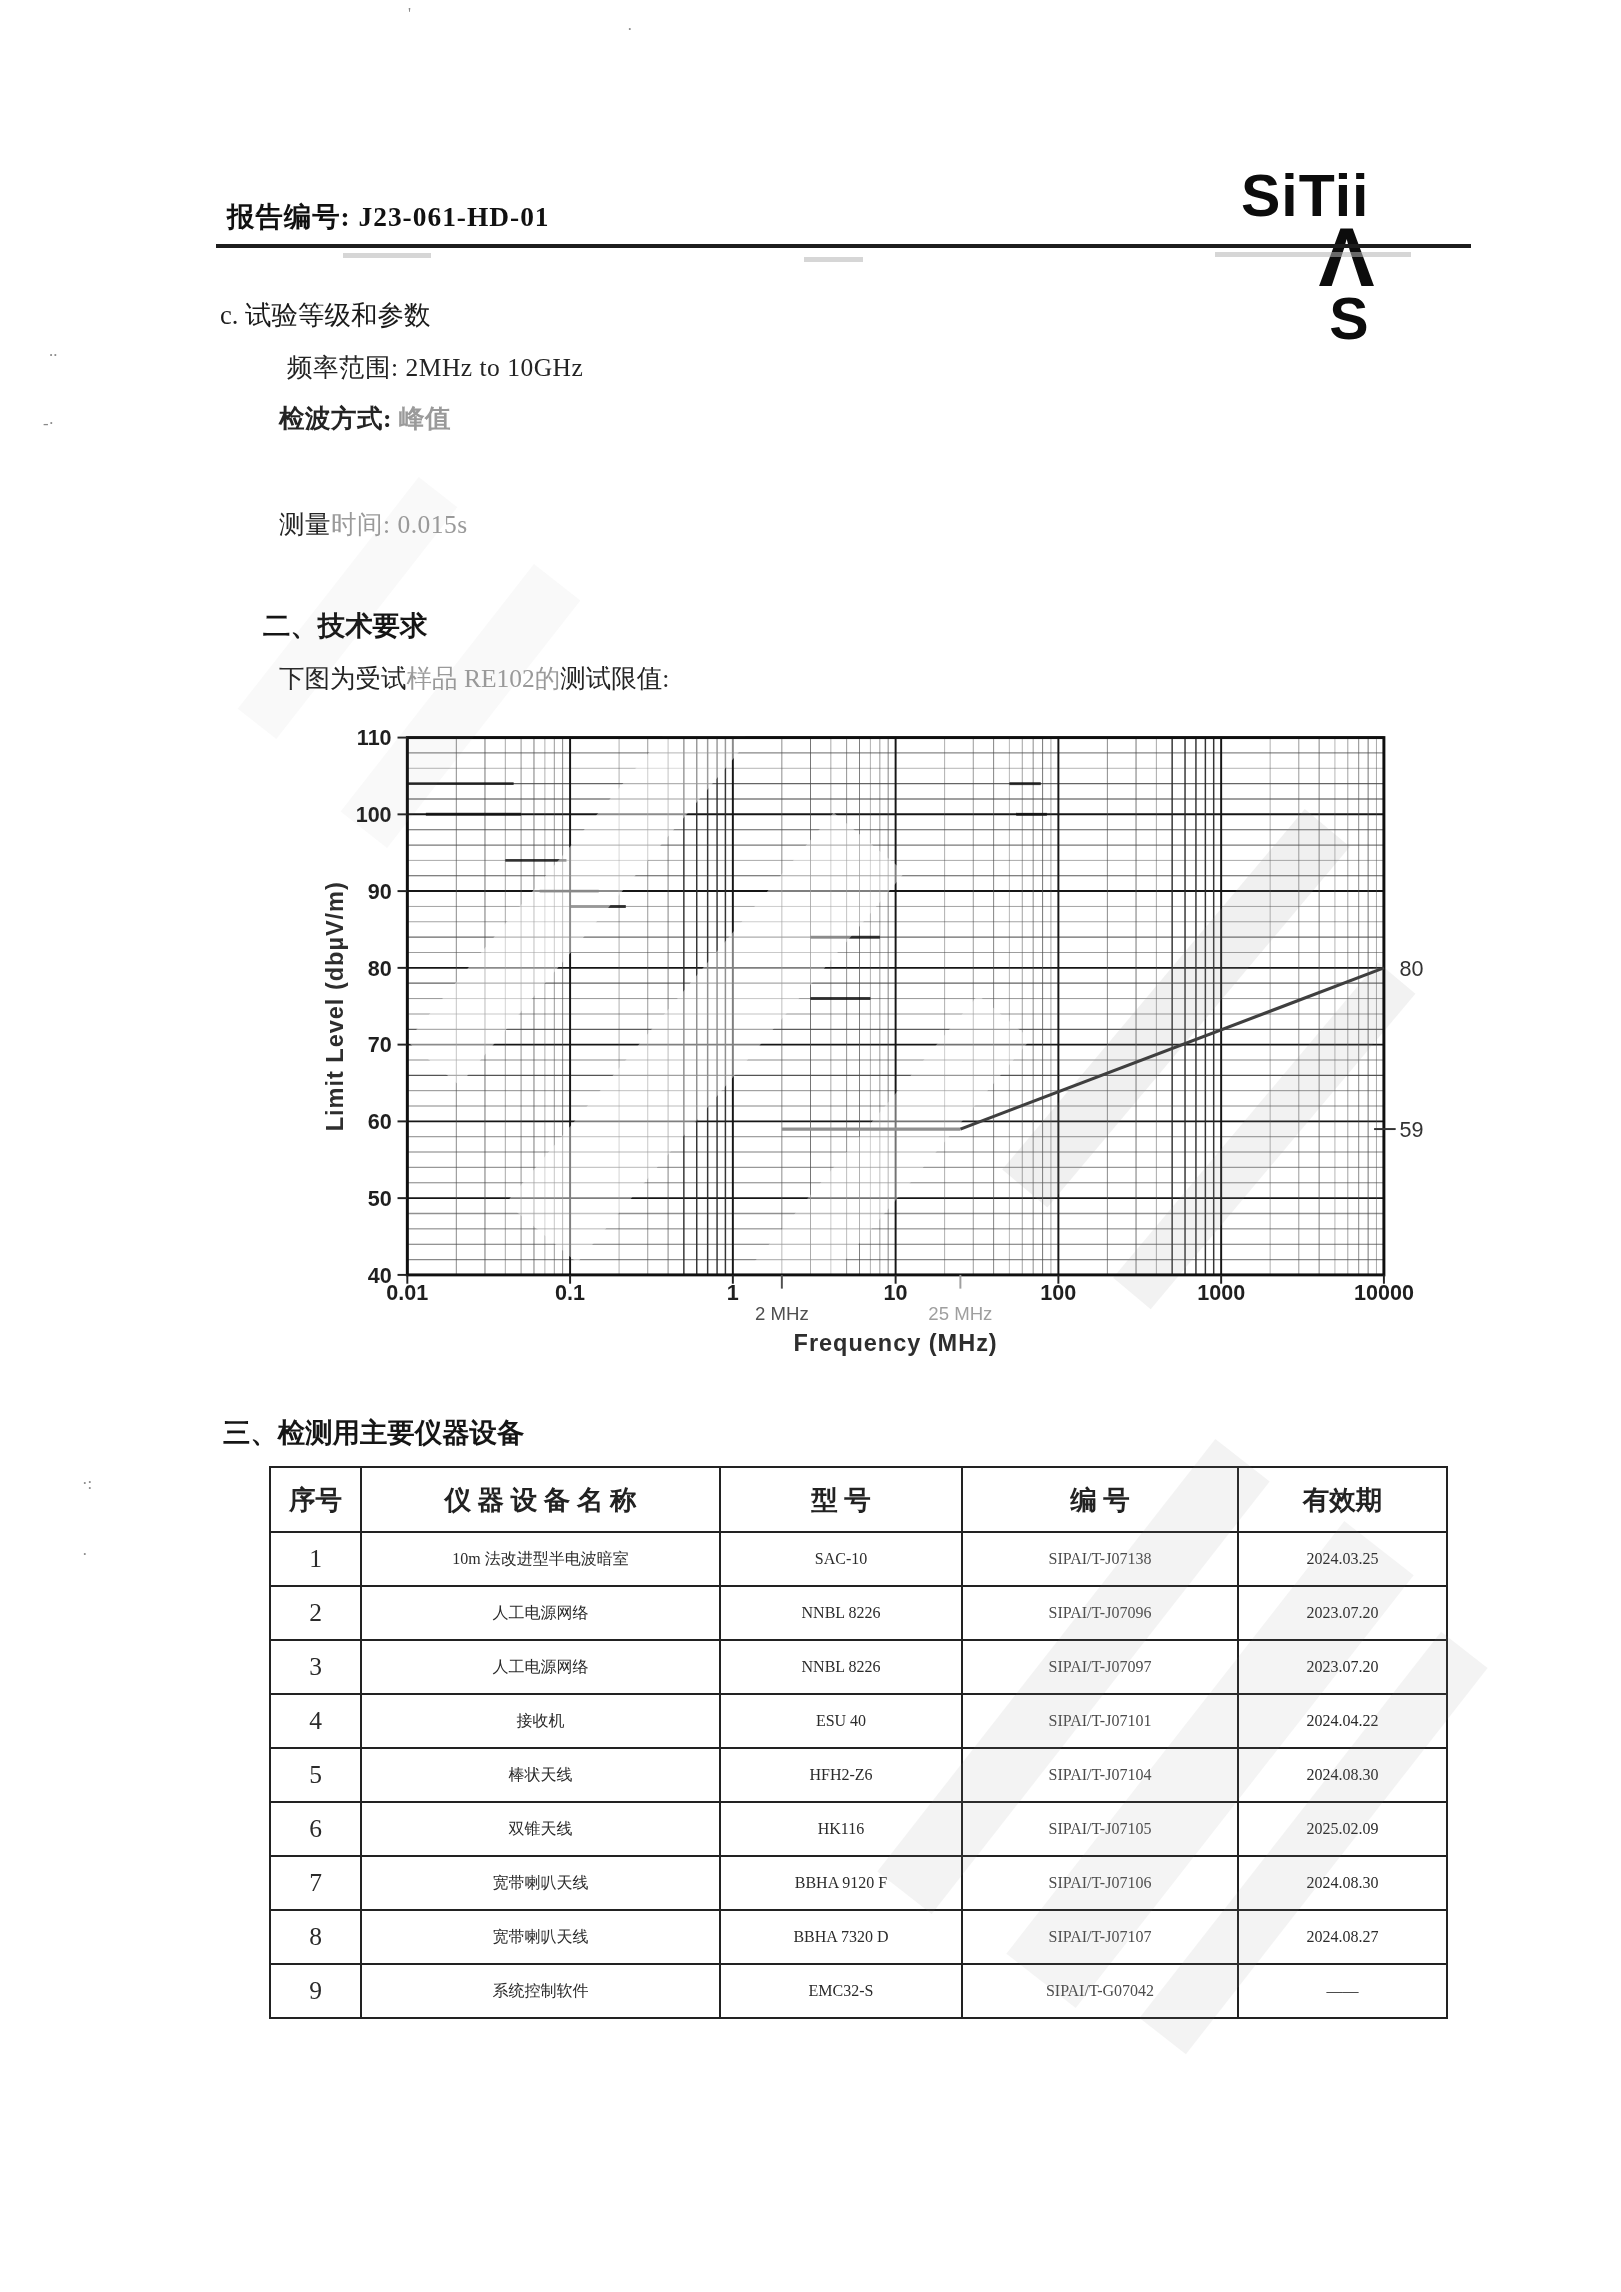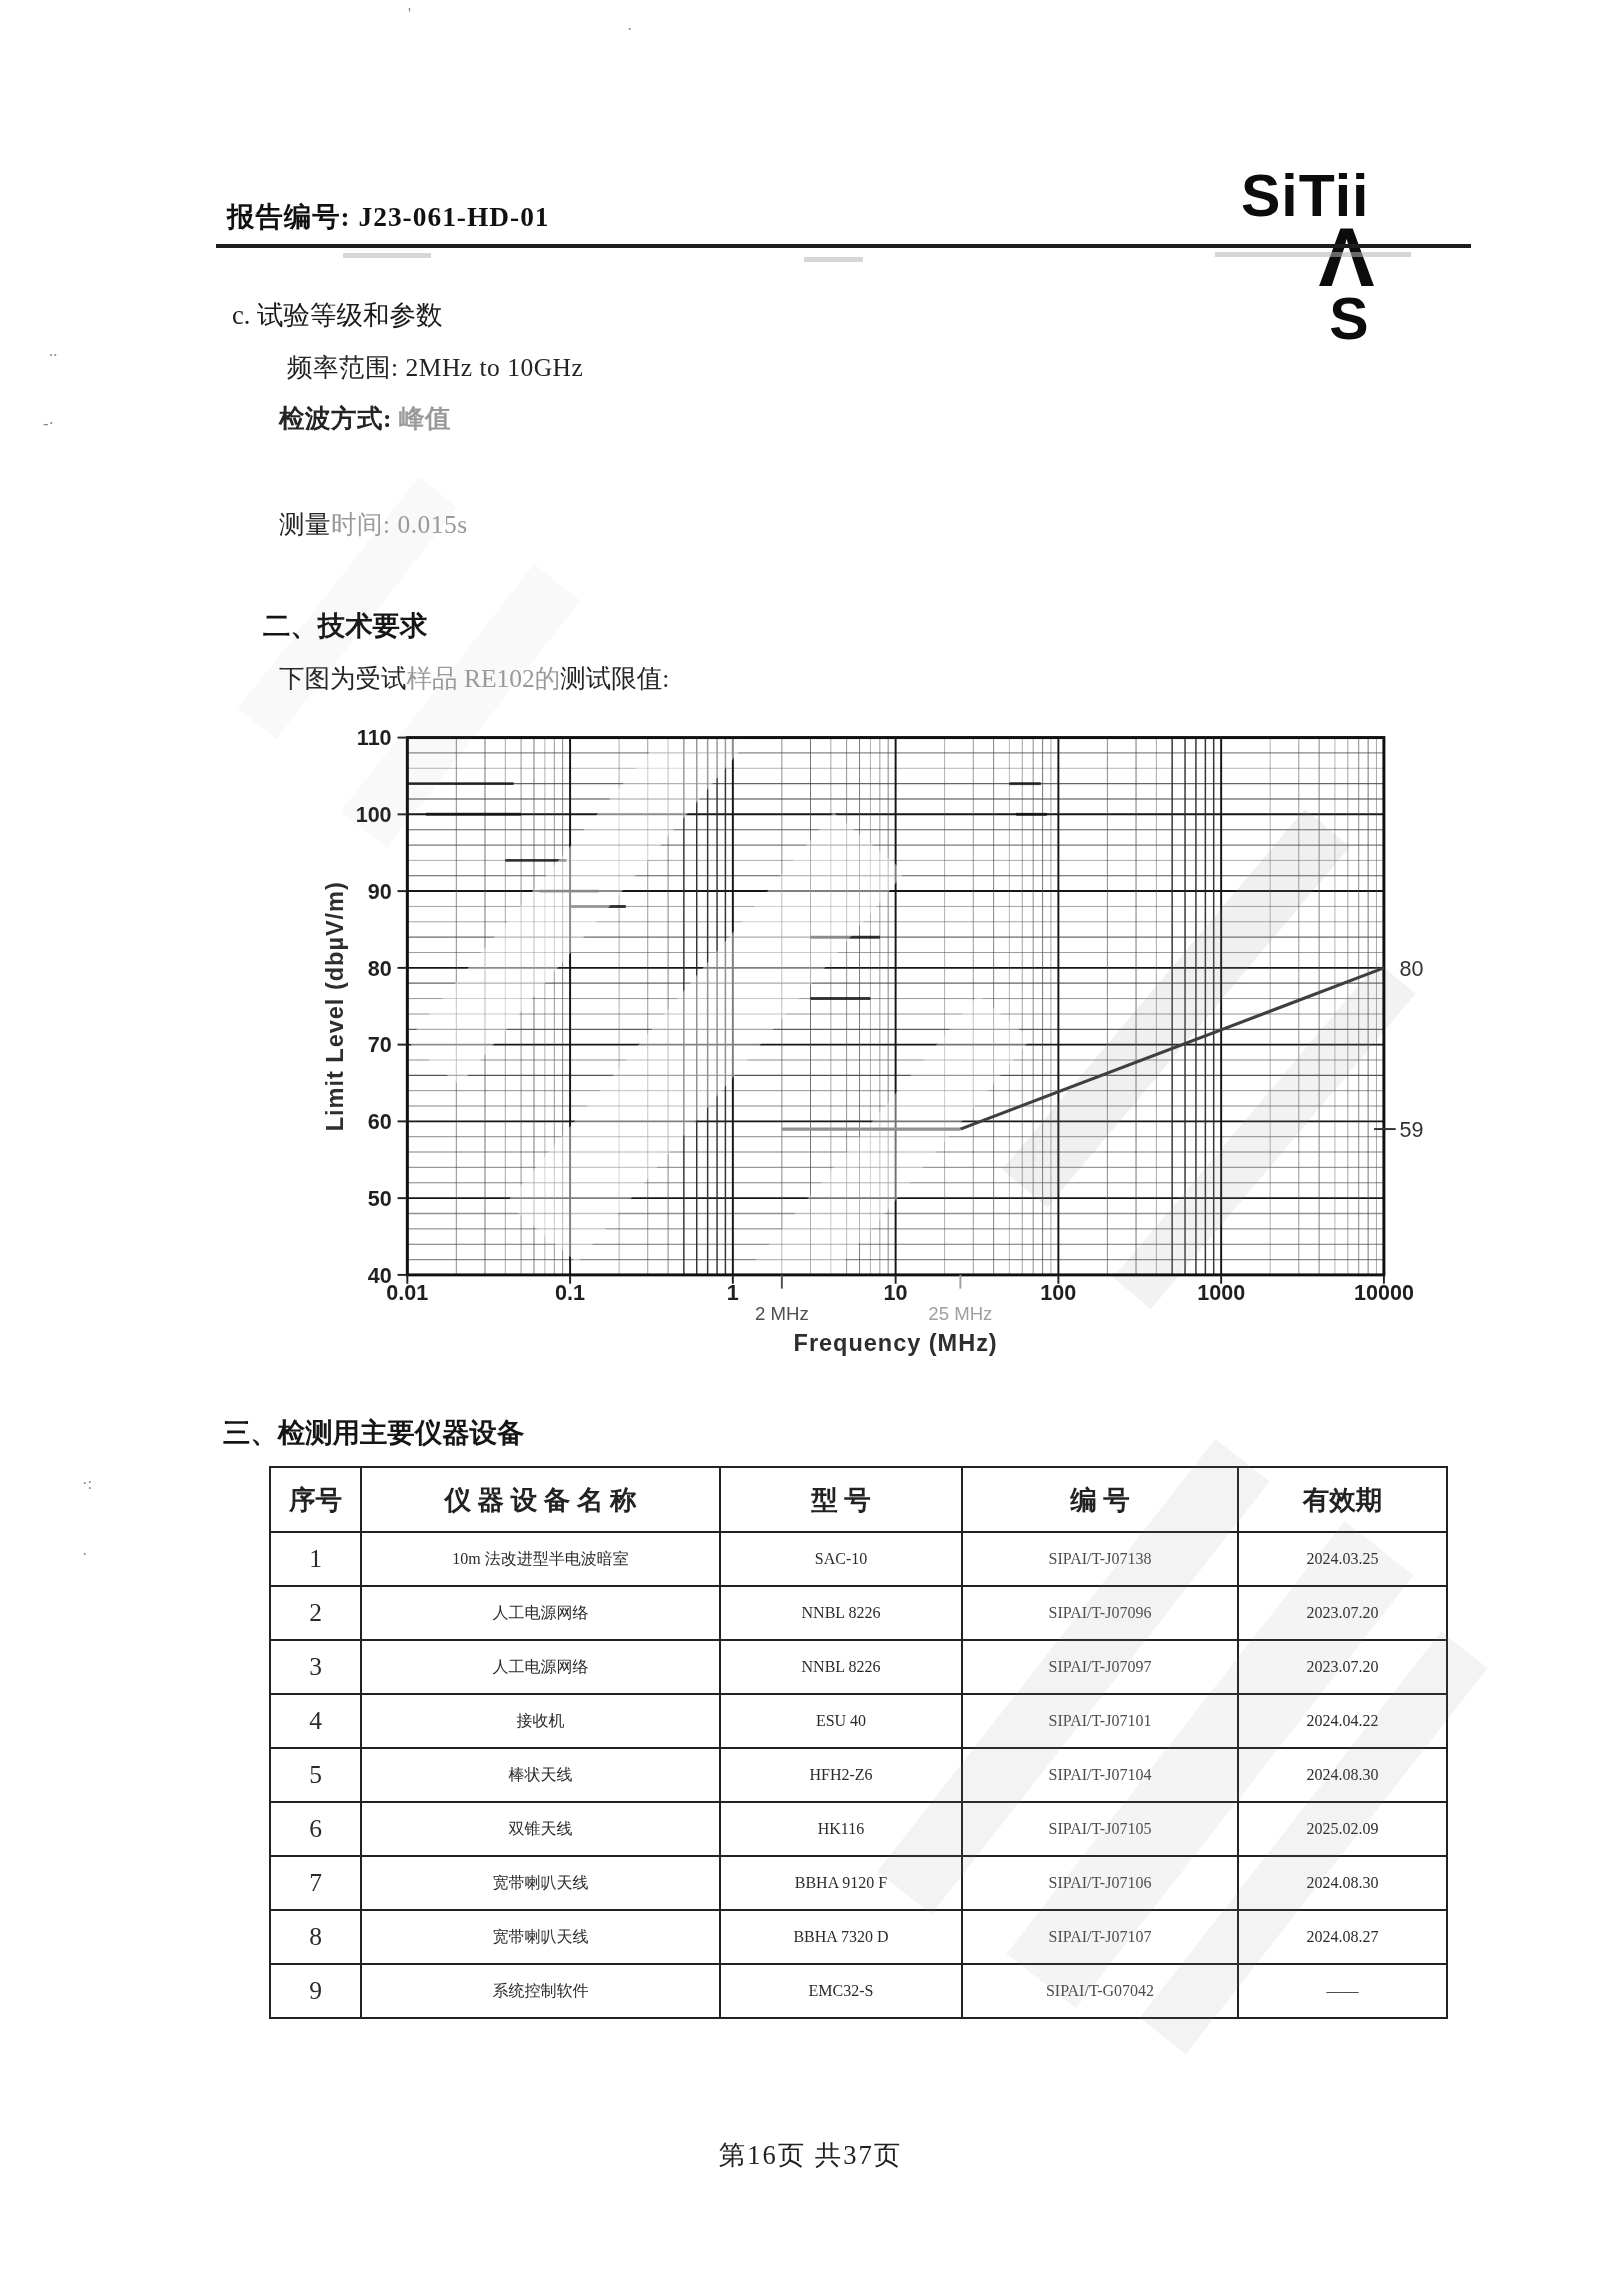--- a/index.html
+++ b/index.html
@@ -52,21 +52,21 @@
   <div class="abs logo">
     <span class="logo-prefix">SiTii</span>
     <span class="logo-a">Λ</span>
     <span class="logo-suffix">S</span>
   </div>
   <div class="abs header-rule"></div>
   <div class="abs rule-smudge" style="left:343px;top:253px;width:88px;"></div>
   <div class="abs rule-smudge" style="left:804px;top:257px;width:59px;"></div>
   <div class="abs rule-smudge" style="left:1215px;top:252px;width:196px;"></div>
 
-  <div class="abs h-sec-c" style="left:232px;top:297px;text-align:right;">c. 试验等级和参数</div>
+  <div class="abs h-sec-c" style="left:220px;top:297px;text-align:right;">c. 试验等级和参数</div>
   <div class="abs param" style="left:287px;top:350px;"><span class="seg-dark">频率范围: 2MHz to 10GHz</span></div>
   <div class="abs param" style="left:279px;top:401px;font-weight:bold;"><span class="seg-dark">检波方式: </span><span class="seg-light">峰值</span></div>
   <div class="abs param" style="left:279px;top:507px;"><span class="seg-dark">测量</span><span class="seg-light">时间: 0.015s</span></div>
 
   <div class="abs h-sec" style="left:223px;top:608px;margin-left:40px;">二、技术要求</div>
   <div class="abs intro" style="left:279px;top:661px;"><span class="seg-dark">下图为受试</span><span class="seg-light">样品 RE102的</span><span class="seg-dark">测试限值:</span></div>
 
   <div class="abs" id="chart"><svg viewBox="0 0 1180 672" width="1157" height="659">
         <g>
           <line x1="86" y1="572" x2="1082" y2="572" stroke="#161616" stroke-width="2" opacity="1"></line>
@@ -303,21 +303,20 @@
         <tr>
           <td class="c0">9</td>
           <td class="c1">系统控制软件</td>
           <td class="c2">EMC32-S</td>
           <td class="c3">SIPAI/T-G07042</td>
           <td class="c4">——</td>
         </tr>
       </tbody>
   </table>
 
-  <div class="abs footer">第16页 共37页</div>
 
   <div class="wm" style="left:1039px;top:1402px;width:69px;height:549px;opacity:.10;transform:rotate(38deg);"></div>
   <div class="wm" style="left:1166px;top:1490px;width:88px;height:549px;opacity:.09;transform:rotate(38deg);"></div>
   <div class="wm" style="left:1284px;top:1598px;width:59px;height:490px;opacity:.10;transform:rotate(38deg);"></div>
   <div class="wm" style="left:323px;top:461px;width:49px;height:294px;opacity:.05;transform:rotate(38deg);"></div>
   <div class="wm" style="left:431px;top:549px;width:59px;height:314px;opacity:.05;transform:rotate(38deg);"></div>
 
   <div class="speck" style="left:49px;top:341px;">..</div>
   <div class="speck" style="left:43px;top:414px;">-·</div>
   <div class="speck" style="left:82px;top:1474px;">·:</div>

